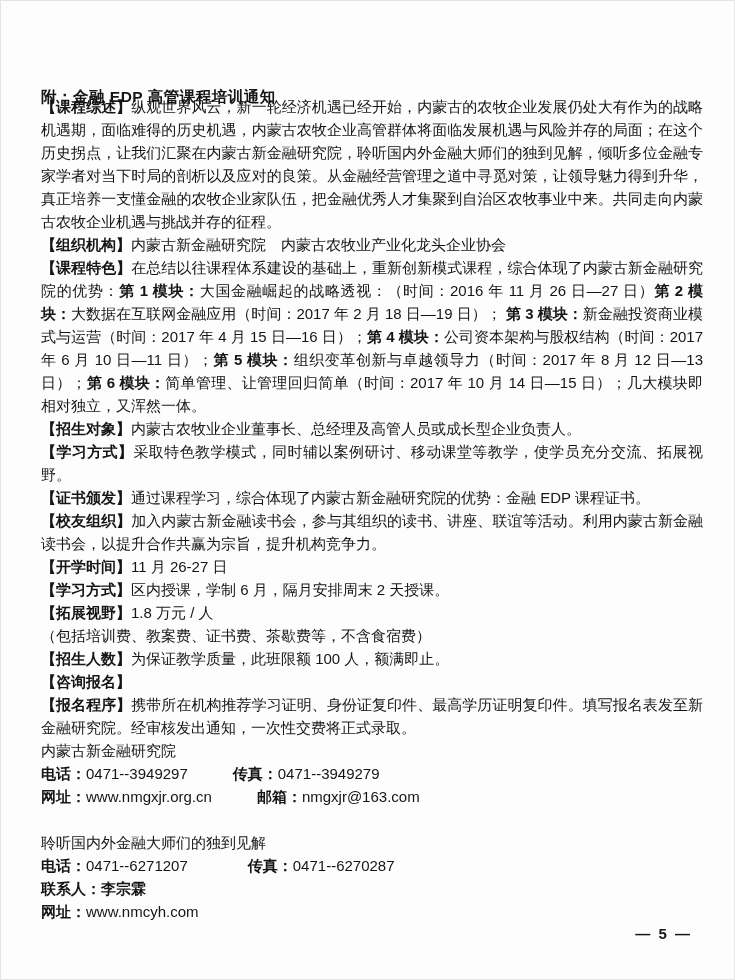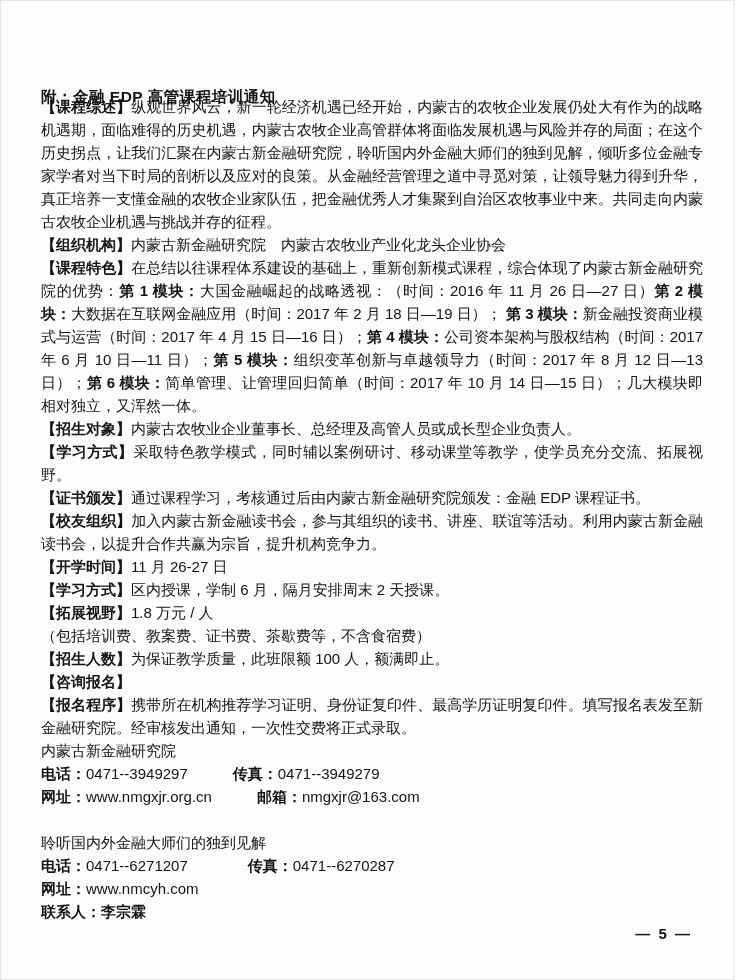--- a/index.html
+++ b/index.html
@@ -65,33 +65,33 @@
 <div class="page">
   <div class="doc-title">附：金融 EDP 高管课程培训通知</div>
 
   <div class="doc-body">
 
   <p class="line"><span class="seg-bold">【课程综述】</span><span class="seg-regular">纵观世界风云，新一轮经济机遇已经开始，内蒙古的农牧企业发展仍处大有作为的战略机遇期，面临难得的历史机遇，内蒙古农牧企业高管群体将面临发展机遇与风险并存的局面；在这个历史拐点，让我们汇聚在内蒙古新金融研究院，聆听国内外金融大师们的独到见解，倾听多位金融专家学者对当下时局的剖析以及应对的良策。从金融经营管理之道中寻觅对策，让领导魅力得到升华，真正培养一支懂金融的农牧企业家队伍，把金融优秀人才集聚到自治区农牧事业中来。共同走向内蒙古农牧企业机遇与挑战并存的征程。</span></p>
       <p class="line"><span class="seg-bold">【组织机构】</span><span class="seg-regular">内蒙古新金融研究院　内蒙古农牧业产业化龙头企业协会</span></p>
       <p class="line"><span class="seg-bold">【课程特色】</span><span class="seg-regular">在总结以往课程体系建设的基础上，重新创新模式课程，综合体现了内蒙古新金融研究院的优势：</span><span class="seg-bold">第 1 模块：</span><span class="seg-regular">大国金融崛起的战略透视：（时间：2016 年 11 月 26 日—27 日）</span><span class="seg-bold">第 2 模块：</span><span class="seg-regular">大数据在互联网金融应用（时间：2017 年 2 月 18 日—19 日）； </span><span class="seg-bold">第 3 模块：</span><span class="seg-regular">新金融投资商业模式与运营（时间：2017 年 4 月 15 日—16 日）；</span><span class="seg-bold">第 4 模块：</span><span class="seg-regular">公司资本架构与股权结构（时间：2017 年 6 月 10 日—11 日）；</span><span class="seg-bold">第 5 模块：</span><span class="seg-regular">组织变革创新与卓越领导力（时间：2017 年 8 月 12 日—13 日）；</span><span class="seg-bold">第 6 模块：</span><span class="seg-regular">简单管理、让管理回归简单（时间：2017 年 10 月 14 日—15 日）；几大模块即相对独立，又浑然一体。</span></p>
       <p class="line"><span class="seg-bold">【招生对象】</span><span class="seg-regular">内蒙古农牧业企业董事长、总经理及高管人员或成长型企业负责人。</span></p>
       <p class="line"><span class="seg-bold">【学习方式】</span><span class="seg-regular">采取特色教学模式，同时辅以案例研讨、移动课堂等教学，使学员充分交流、拓展视野。</span></p>
-      <p class="line"><span class="seg-bold">【证书颁发】</span><span class="seg-regular">通过课程学习，考核通过后由内蒙古新金融研究院颁发：金融 EDP 课程证书。</span></p>
+      <p class="line"><span class="seg-bold">【证书颁发】</span><span class="seg-regular">通过课程学习，综合体现了内蒙古新金融研究院的优势：金融 EDP 课程证书。</span></p>
       <p class="line"><span class="seg-bold">【校友组织】</span><span class="seg-regular">加入内蒙古新金融读书会，参与其组织的读书、讲座、联谊等活动。利用内蒙古新金融读书会，以提升合作共赢为宗旨，提升机构竞争力。</span></p>
       <p class="line"><span class="seg-bold">【开学时间】</span><span class="seg-regular">11 月 26-27 日</span></p>
       <p class="line"><span class="seg-bold">【学习方式】</span><span class="seg-regular">区内授课，学制 6 月，隔月安排周末 2 天授课。</span></p>
       <p class="line"><span class="seg-bold">【拓展视野】</span><span class="seg-regular">1.8 万元 / 人</span></p>
       <p class="line"><span class="seg-regular">（包括培训费、教案费、证书费、茶歇费等，不含食宿费）</span></p>
       <p class="line"><span class="seg-bold">【招生人数】</span><span class="seg-regular">为保证教学质量，此班限额 100 人，额满即止。</span></p>
       <p class="line"><span class="seg-bold">【咨询报名】</span></p>
       <p class="line"><span class="seg-bold">【报名程序】</span><span class="seg-regular">携带所在机构推荐学习证明、身份证复印件、最高学历证明复印件。填写报名表发至新金融研究院。经审核发出通知，一次性交费将正式录取。</span></p>
       <p class="line"><span class="seg-regular">内蒙古新金融研究院</span></p>
       <p class="line"><span class="seg-bold">电话：</span><span class="seg-regular">0471--3949297</span><span class="seg-regular">　　　</span><span class="seg-bold">传真：</span><span class="seg-regular">0471--3949279</span></p>
       <p class="line"><span class="seg-bold">网址：</span><span class="seg-regular">www.nmgxjr.org.cn</span><span class="seg-regular">　　　</span><span class="seg-bold">邮箱：</span><span class="seg-regular">nmgxjr@163.com</span></p>
       <p class="line blank"></p>
       <p class="line"><span class="seg-regular">聆听国内外金融大师们的独到见解</span></p>
       <p class="line"><span class="seg-bold">电话：</span><span class="seg-regular">0471--6271207</span><span class="seg-regular">　　　　</span><span class="seg-bold">传真：</span><span class="seg-regular">0471--6270287</span></p>
+      <p class="line"><span class="seg-bold">联系人：李宗霖</span></p>
       <p class="line"><span class="seg-bold">网址：</span><span class="seg-regular">www.nmcyh.com</span></p>
-      <p class="line"><span class="seg-bold">联系人：李宗霖</span></p>
     </div>
 
   <div class="page-number">— 5 —</div>
 </div>
 
 </body></html>

